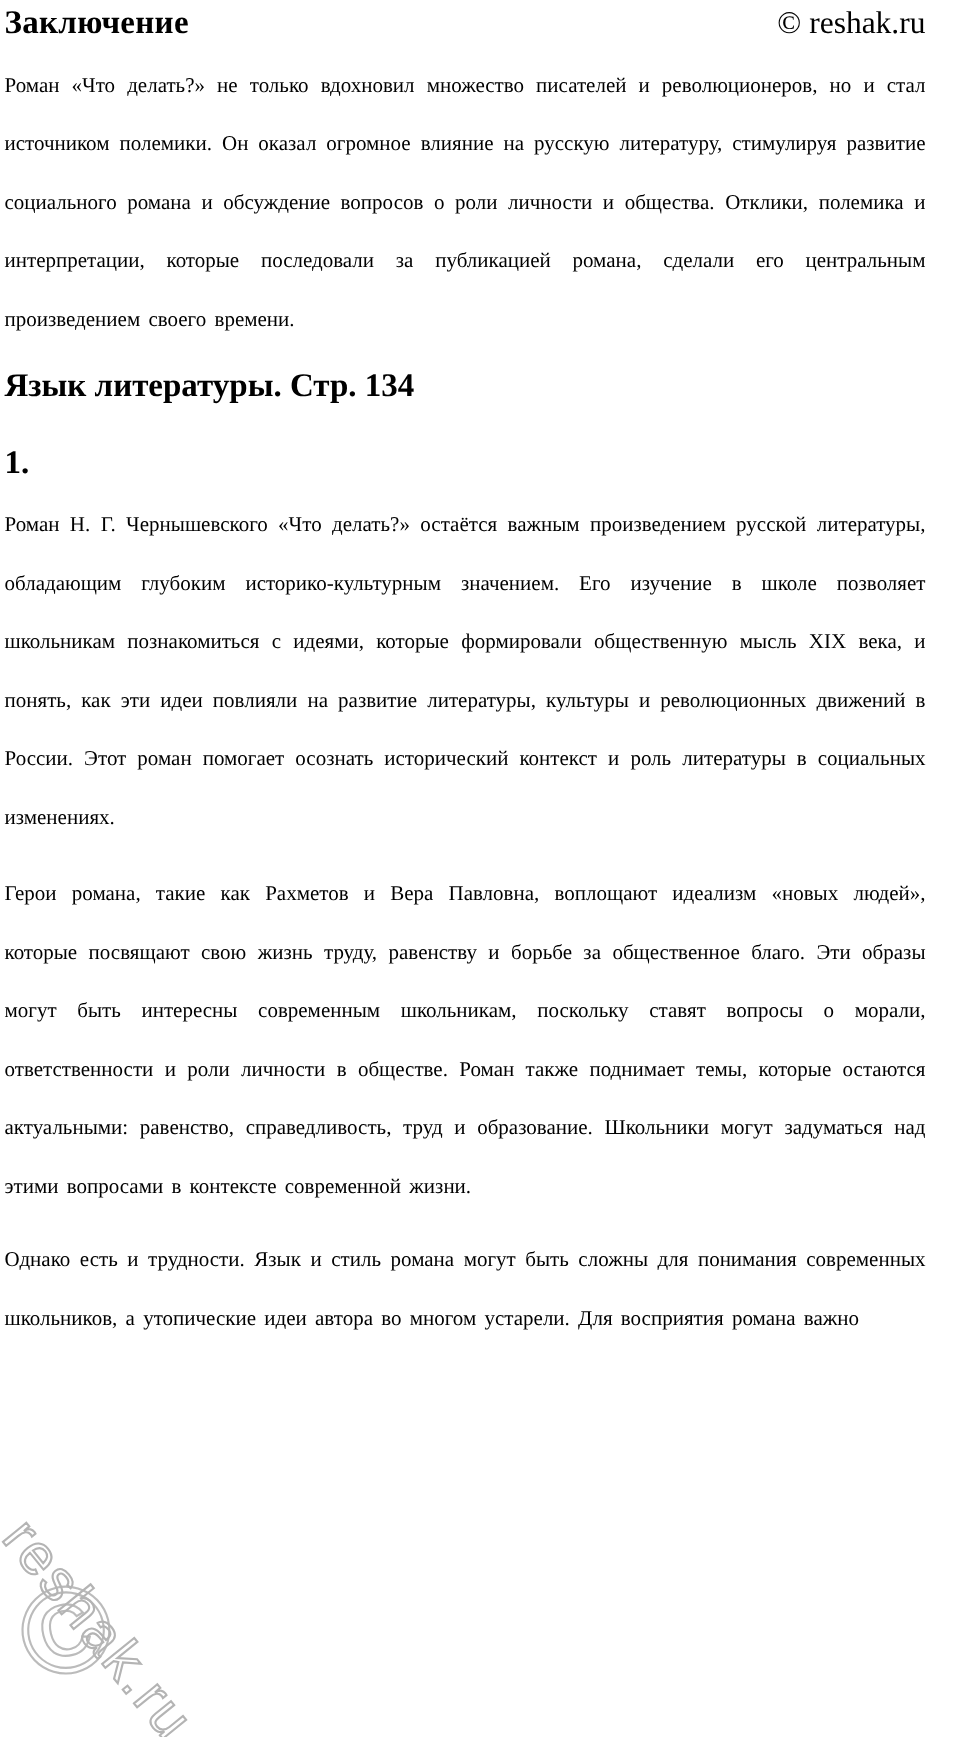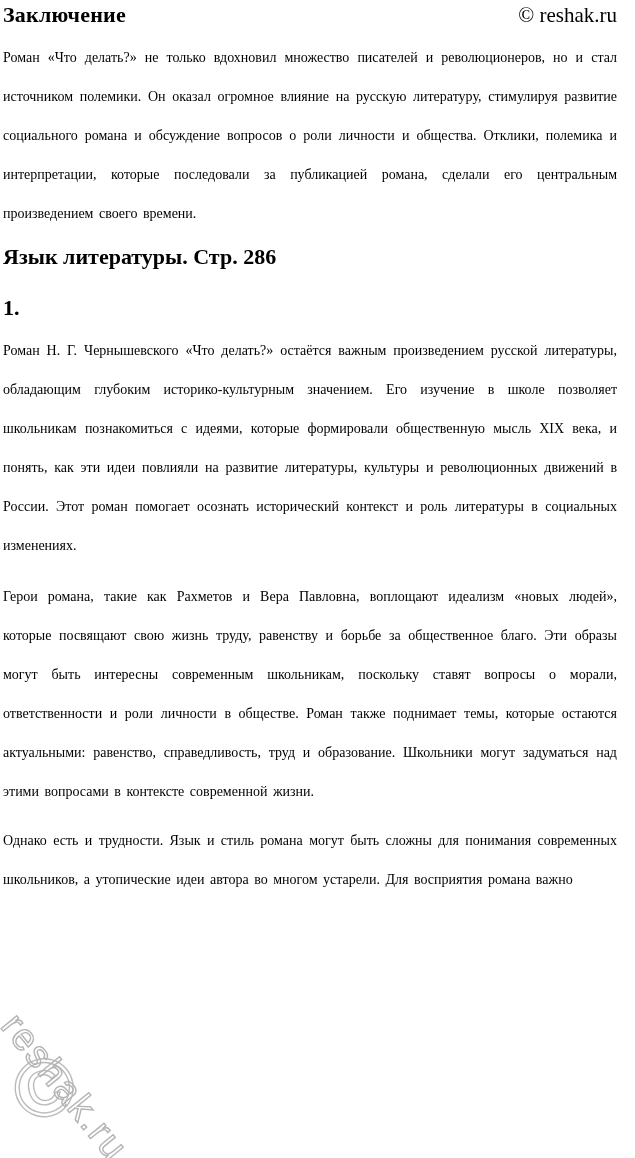--- a/index.html
+++ b/index.html
@@ -87,21 +87,21 @@
 <div class="page">
 
   <div class="page-header">
     <span class="page-title">Заключение</span>
     <span class="site-copyright">© reshak.ru</span>
   </div>
 
   <div class="doc-content">
     <p class="body-par mb4">Роман «Что делать?» не только вдохновил множество писателей и революционеров, но и стал источником полемики. Он оказал огромное влияние на русскую литературу, стимулируя развитие социального романа и обсуждение вопросов о роли личности и общества. Отклики, полемика и интерпретации, которые последовали за публикацией романа, сделали его центральным произведением своего времени.</p>
 
-    <h2 class="section-heading mb12">Язык литературы. Стр. 286</h2>
+    <h2 class="section-heading mb12">Язык литературы. Стр. 134</h2>
 
     <h3 class="num-heading mb4">1.</h3>
 
     <p class="body-par mb12">Роман Н. Г. Чернышевского «Что делать?» остаётся важным произведением русской литературы, обладающим глубоким историко-культурным значением. Его изучение в школе позволяет школьникам познакомиться с идеями, которые формировали общественную мысль XIX века, и понять, как эти идеи повлияли на развитие литературы, культуры и революционных движений в России. Этот роман помогает осознать исторический контекст и роль литературы в социальных изменениях.</p>
 
     <p class="body-par mb10">Герои романа, такие как Рахметов и Вера Павловна, воплощают идеализм «новых людей», которые посвящают свою жизнь труду, равенству и борьбе за общественное благо. Эти образы могут быть интересны современным школьникам, поскольку ставят вопросы о морали, ответственности и роли личности в обществе. Роман также поднимает темы, которые остаются актуальными: равенство, справедливость, труд и образование. Школьники могут задуматься над этими вопросами в контексте современной жизни.</p>
 
     <p class="body-par">Однако есть и трудности. Язык и стиль романа могут быть сложны для понимания современных школьников, а утопические идеи автора во многом устарели. Для восприятия романа важно</p>
   </div>
 

